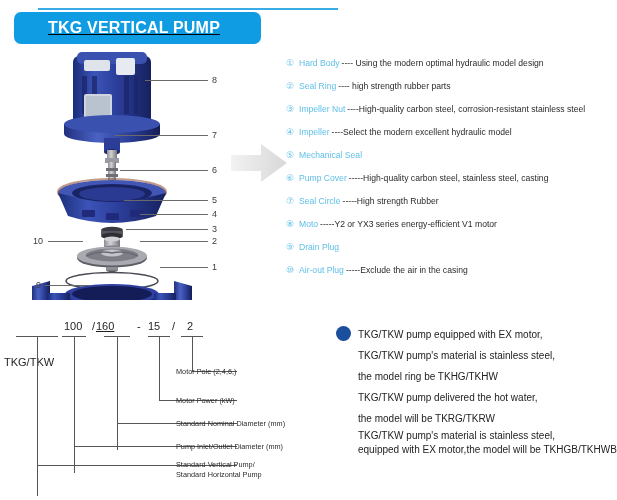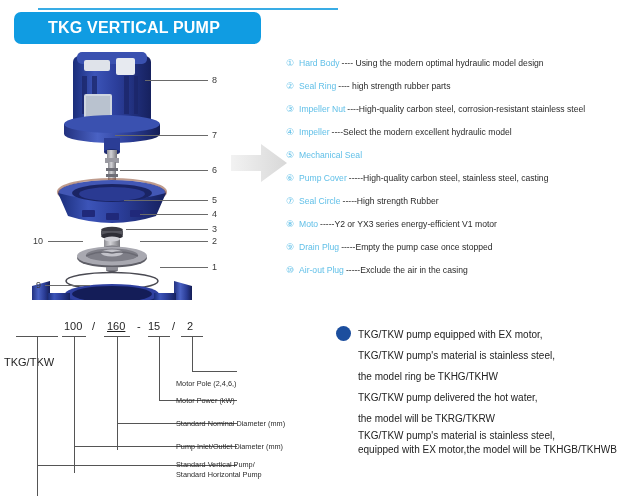--- a/index.html
+++ b/index.html
@@ -18,21 +18,21 @@
     position:absolute;left:38px;top:8px;width:300px;height:2px;
     background:#169ee0;opacity:.85;
   }
 
   
   .title-pill{
     position:absolute;left:14px;top:12px;
     width:247px;height:32px;
     background:#109ce2;
     border-radius:7px;
-    display:flex;align-items:center;
+    display:flex;align-items:center;text-decoration:underline;
   }
   .title-pill .title-text{
     color:#ffffff;
     font-size:16px;
     font-weight:bold;
     letter-spacing:.2px;
     padding-left:34px;
     white-space:nowrap;
   }
 
@@ -294,35 +294,34 @@
       <span class="legend-desc">-----High strength Rubber</span>
     </div>
     <div class="legend-row">
       <span class="legend-num">⑧</span>
       <span class="legend-name">Moto</span>
       <span class="legend-desc">-----Y2 or YX3 series energy-efficient V1 motor</span>
     </div>
     <div class="legend-row">
       <span class="legend-num">⑨</span>
       <span class="legend-name">Drain Plug</span>
-      <span class="legend-desc">-----Empty the pump case once stopped</span>
     </div>
     <div class="legend-row">
       <span class="legend-num">⑩</span>
       <span class="legend-name">Air-out Plug</span>
       <span class="legend-desc">-----Exclude the air in the casing</span>
     </div>
   </div>
 
   <div class="model-block">
 
     <div class="code-seg" style="left:4px;top:10px;margin-top:36px;">TKG/TKW</div>
     <div class="code-seg" style="left:64px;top:10px;">100</div>
     <div class="code-seg" style="left:92px;top:10px;">/</div>
-    <div class="code-seg" style="left:107px;top:10px;text-decoration:underline;">160</div>
+    <div class="code-seg" style="left:96px;top:10px;text-decoration:underline;">160</div>
     <div class="code-seg" style="left:137px;top:10px;">-</div>
     <div class="code-seg" style="left:148px;top:10px;">15</div>
     <div class="code-seg" style="left:172px;top:10px;">/</div>
     <div class="code-seg" style="left:187px;top:10px;">2</div>
 
     <div class="mk-line" style="left:16px;top:26px;width:42px;height:1px;background:#555;"></div>
     <div class="mk-line" style="left:62px;top:26px;width:24px;height:1px;background:#555;"></div>
     <div class="mk-line" style="left:104px;top:26px;width:26px;height:1px;background:#555;"></div>
     <div class="mk-line" style="left:148px;top:26px;width:22px;height:1px;background:#555;"></div>
     <div class="mk-line" style="left:181px;top:26px;width:22px;height:1px;background:#555;"></div>
@@ -332,21 +331,21 @@
     <div class="mk-line" style="left:117px;top:26px;width:1px;height:114px;background:#555;"></div>
     <div class="mk-line" style="left:159px;top:26px;width:1px;height:65px;background:#555;"></div>
     <div class="mk-line" style="left:192px;top:26px;width:1px;height:36px;background:#555;"></div>
 
     <div class="mk-line" style="left:192px;top:61px;width:45px;height:1px;background:#555;"></div>
     <div class="mk-line" style="left:159px;top:90px;width:78px;height:1px;background:#555;"></div>
     <div class="mk-line" style="left:117px;top:113px;width:120px;height:1px;background:#555;"></div>
     <div class="mk-line" style="left:74px;top:136px;width:163px;height:1px;background:#555;"></div>
     <div class="mk-line" style="left:37px;top:155px;width:200px;height:1px;background:#555;"></div>
 
-    <div class="mk-label" style="left:176px;top:57px;margin-top:12px;">Motor Pole (2,4,6,)</div>
+    <div class="mk-label" style="left:176px;top:57px;">Motor Pole (2,4,6,)</div>
     <div class="mk-label" style="left:176px;top:86px;">Motor Power  (kW)</div>
     <div class="mk-label" style="left:176px;top:109px;">Standard Nominal Diameter (mm)</div>
     <div class="mk-label" style="left:176px;top:132px;">Pump Inlet/Outlet Diameter (mm)</div>
     <div class="mk-label" style="left:176px;top:150px;">Standard Vertical Pump/</div>
     <div class="mk-label" style="left:176px;top:160px;">Standard Horizontal Pump</div>
   </div>
 
   <div class="notes">
     <div class="note-dot"></div>
     <div class="note-line">TKG/TKW pump equipped with EX motor,</div>

